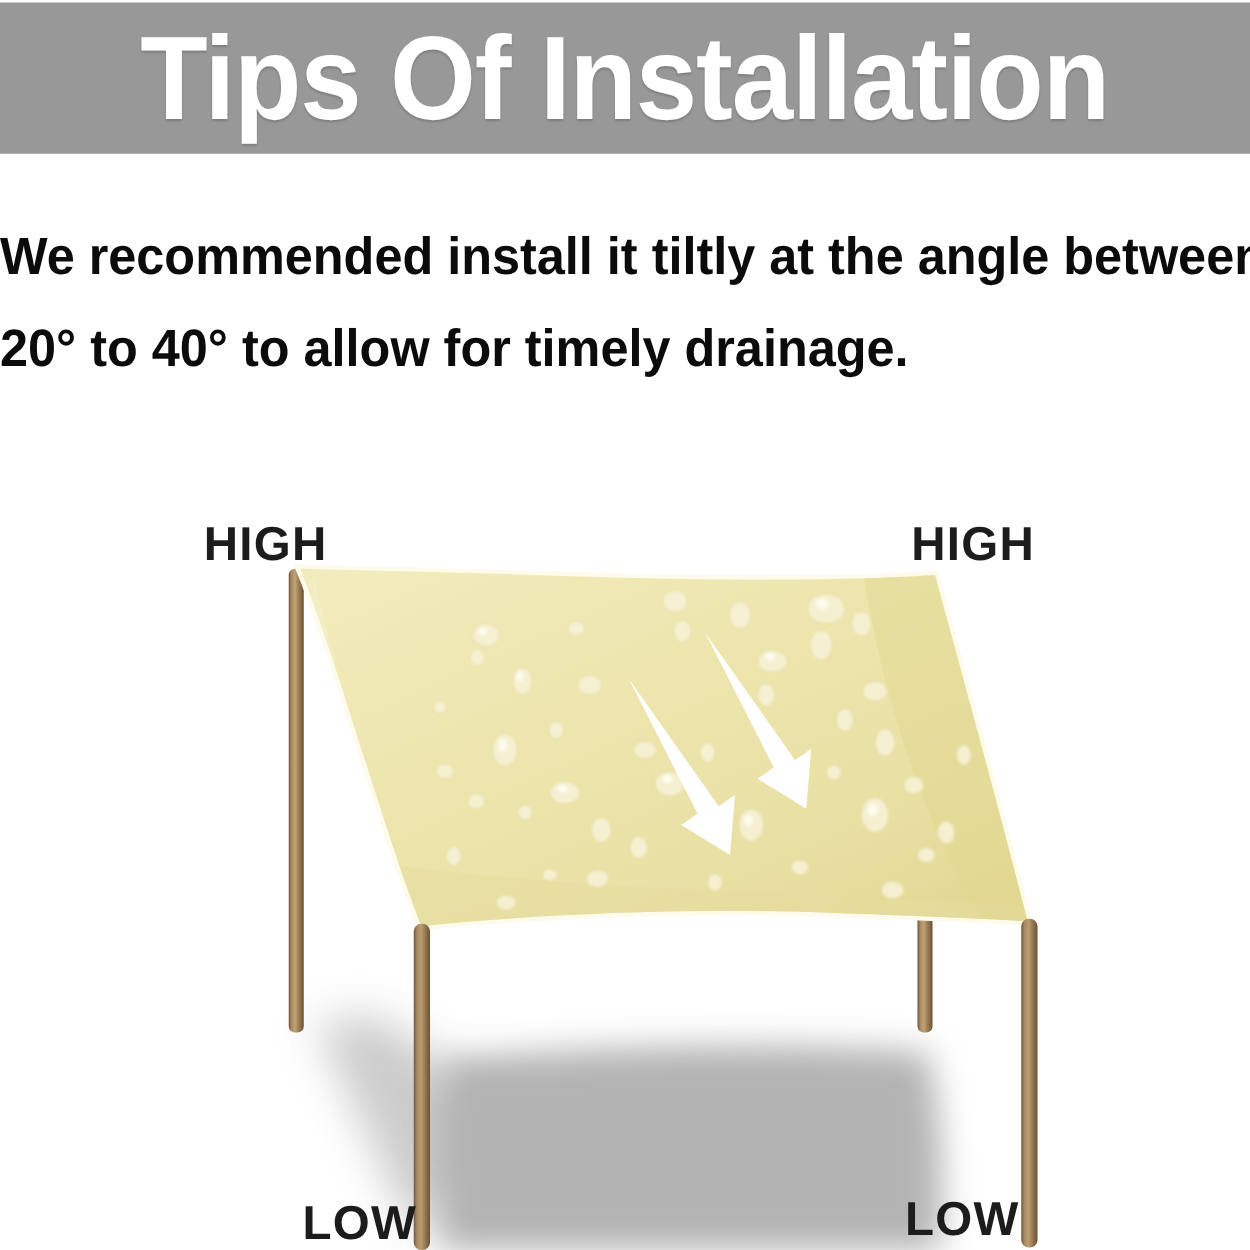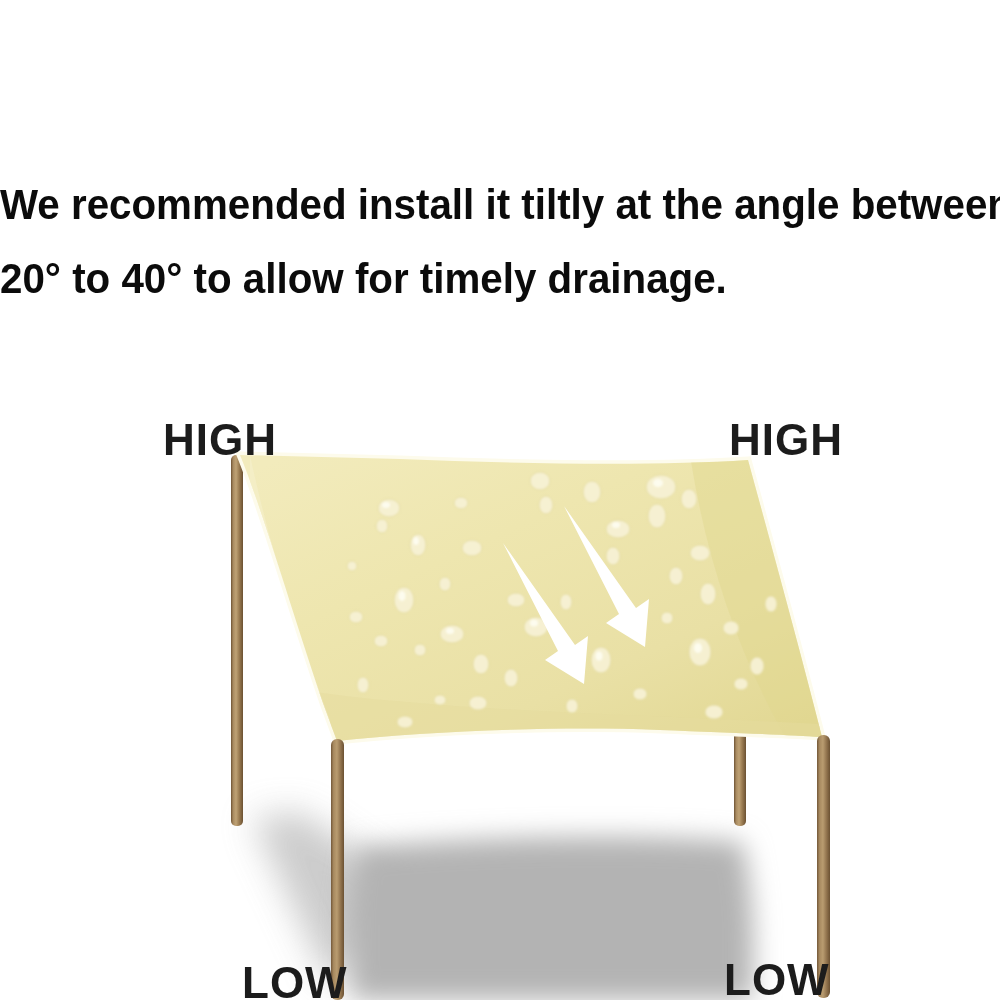--- a/index.html
+++ b/index.html
@@ -70,36 +70,39 @@
     width: 1000px;
     height: 1000px;
   }
 
   
   .corner-label {
     position: absolute;
     color: #1c1c1c;
     font-family: "Liberation Sans Narrow", "Liberation Sans", sans-serif;
     font-weight: bold;
-    font-size: 44px;
+    font-size: 38px;
     letter-spacing: 1px;
     white-space: nowrap;
   }
   #label-high-left  { left: 163px; top: 415px; }
   #label-high-right { left: 729px; top: 415px; }
   #label-low-left   { left: 242px; top: 958px; }
   #label-low-right  { left: 724px; top: 955px; }
 
   svg { display: block; }
 </style>
 </head>
 <body>
 
 <div id="page">
 
+  <div id="header-banner">
+    <div id="header-title">Tips Of Installation</div>
+  </div>
 
   <div id="intro-text">
     <span id="intro-line-1">We recommended install it tiltly at the angle between</span>
     <span id="intro-line-2">20° to 40° to allow for timely drainage.</span>
   </div>
 
   <div id="illustration">
 
     <svg width="1000" height="1000" viewBox="0 0 1000 1000">
       <defs>

